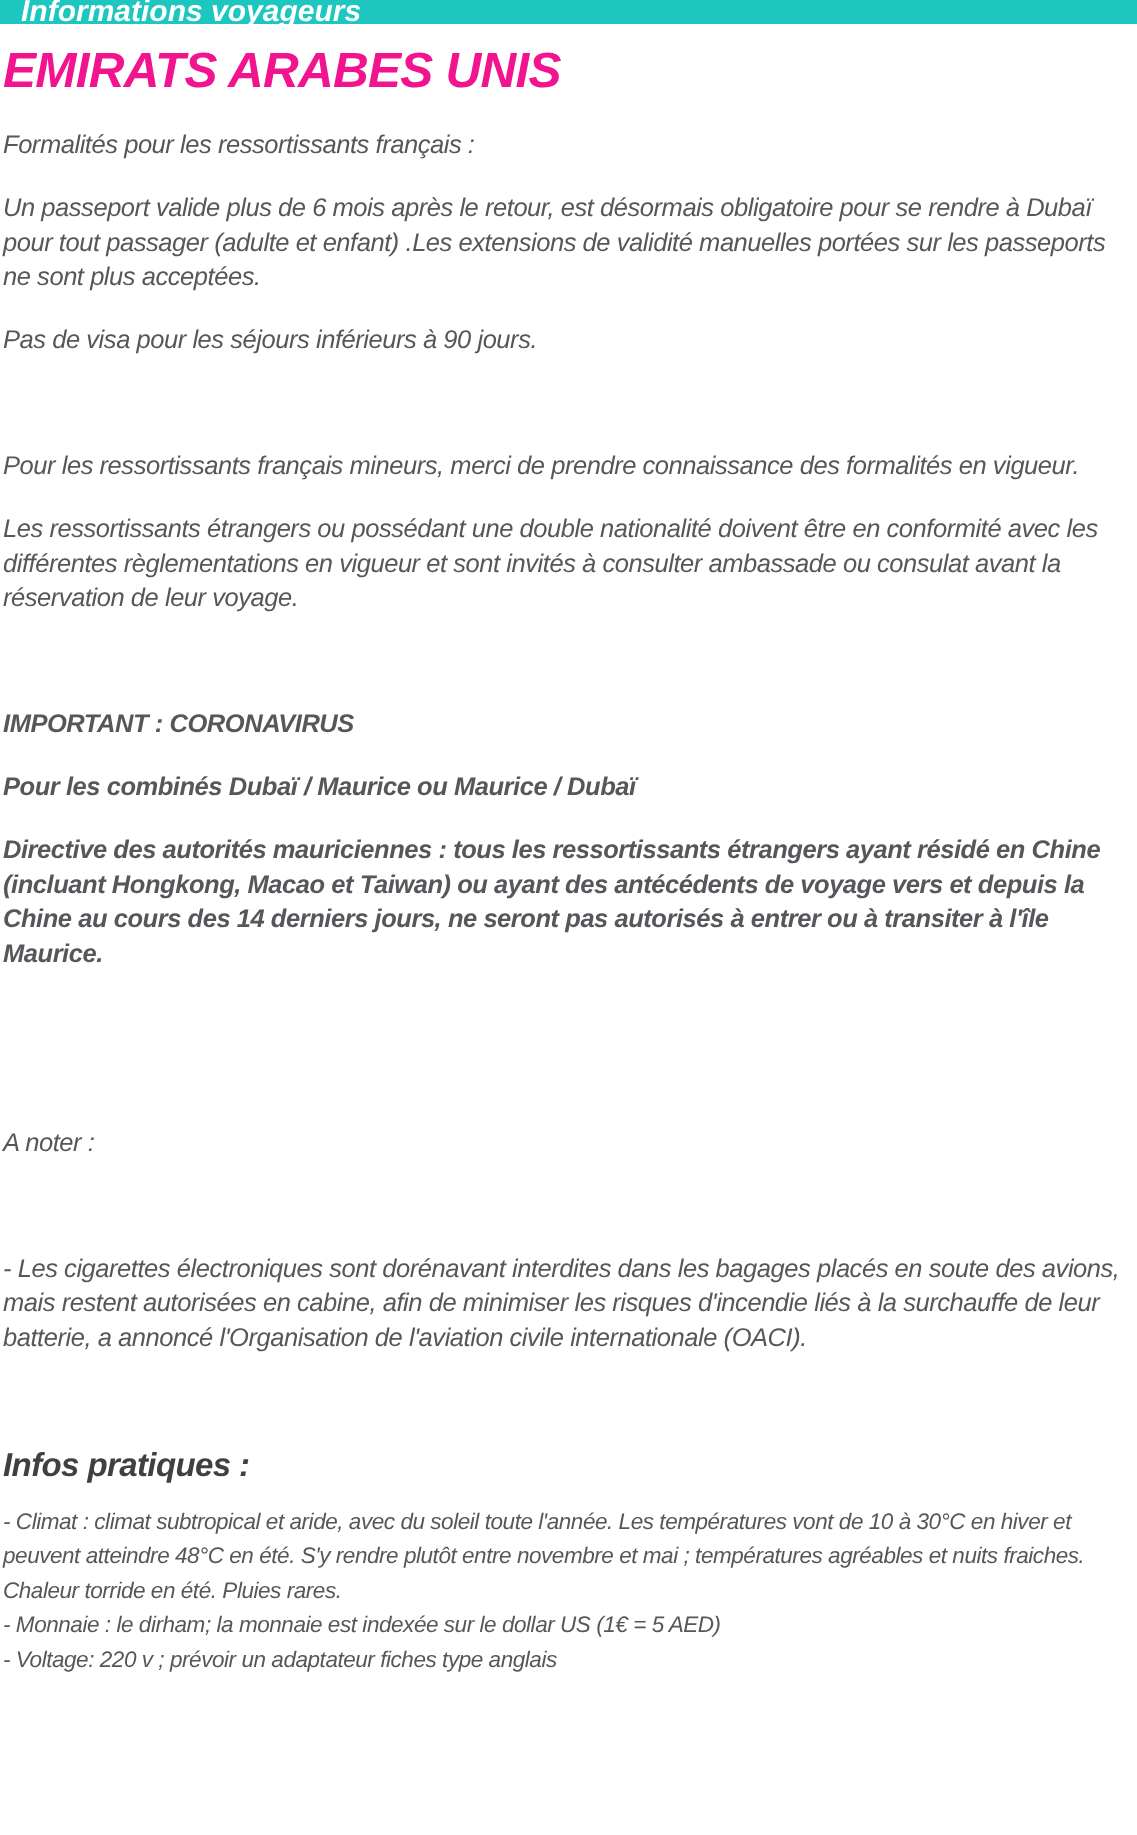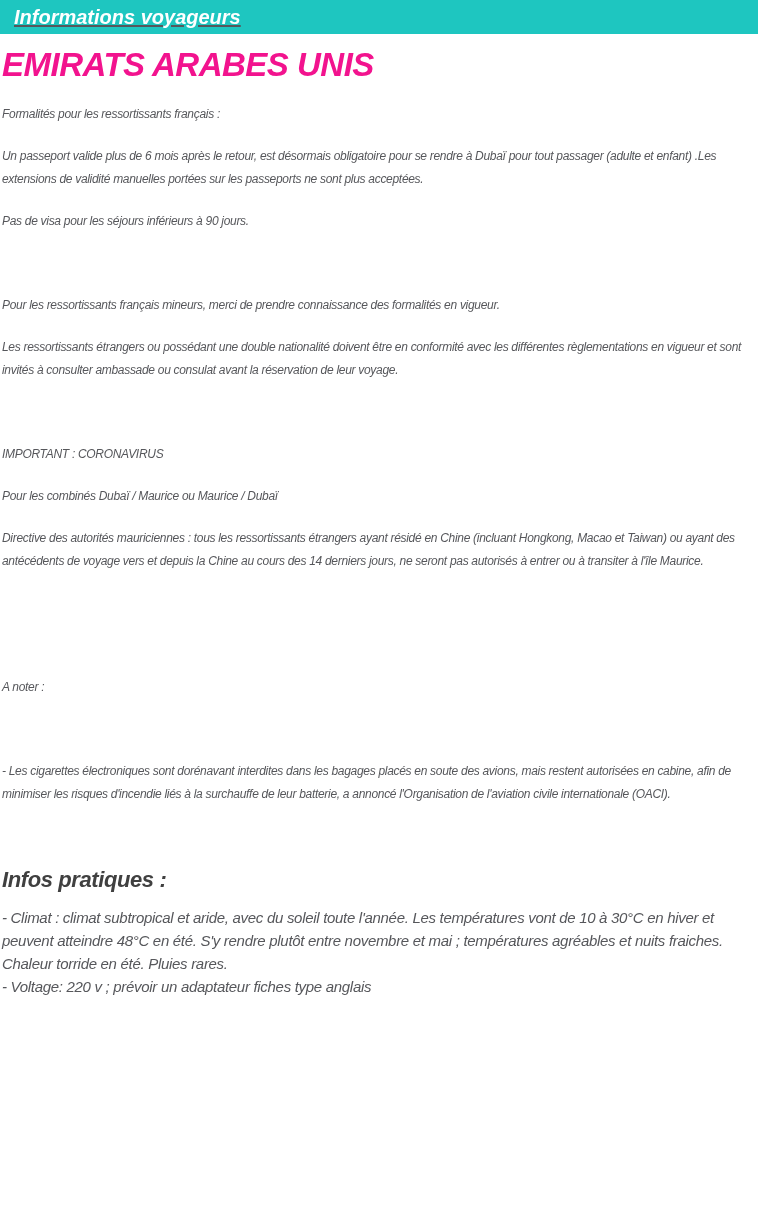--- a/index.html
+++ b/index.html
@@ -8,51 +8,50 @@
     background: #ffffff;
   }
   body {
     width: 758px;
     font-family: "Liberation Sans", sans-serif;
     font-style: italic;
     color: #56575b;
   }
   .topbar {
     background: #1ec6c0;
-    height: 34px;
+    height: 16px;
     display: flex;
     align-items: center;
-    text-decoration: underline;
   }
   .topbar-title {
     color: #ffffff;
     font-weight: bold;
     font-size: 20px;
     padding-left: 14px;
     white-space: nowrap;
   }
   main {
     padding: 0 4px 0 2px;
   }
   h1.country-title {
     color: #f2138e;
     font-size: 33px;
     font-weight: bold;
     font-style: italic;
     margin: 12px 0 14px 0;
     letter-spacing: -0.5px;
   }
   p.para {
-    font-size: 12px;
+    font-size: 17px;
     line-height: 23px;
     letter-spacing: -0.3px;
     margin: 19px 0;
   }
   p.para.bold {
-    font-weight: normal;
+    font-weight: bold;
   }
   .spacer {
     height: 23px;
     margin: 19px 0;
   }
   h2.infos-title {
     color: #404040;
     font-size: 22px;
     font-weight: bold;
     font-style: italic;
@@ -109,16 +108,17 @@
 
   <p class="para">- Les cigarettes électroniques sont dorénavant interdites dans les bagages placés en soute des avions, mais restent autorisées en cabine, afin de minimiser les risques d'incendie liés à la surchauffe de leur batterie, a annoncé l'Organisation de l'aviation civile internationale (OACI).</p>
 
   <div class="spacer"></div>
 
 
   <h2 class="infos-title">Infos pratiques :</h2>
 
   <div class="info-list">
     <div class="info-line">- Climat : climat subtropical et aride, avec du soleil toute l'année. Les températures vont de 10 à 30°C en hiver et peuvent atteindre 48°C en été. S'y rendre plutôt entre novembre et mai ; températures agréables et nuits fraiches. Chaleur torride en été. Pluies rares.</div>
+    <div class="info-line">- Monnaie :  le dirham; la monnaie est indexée sur le dollar US (1€ = 5 AED)</div>
     <div class="info-line">- Voltage: 220 v ; prévoir un adaptateur fiches type anglais</div>
   </div>
 
 </main>
 
 </body></html>

